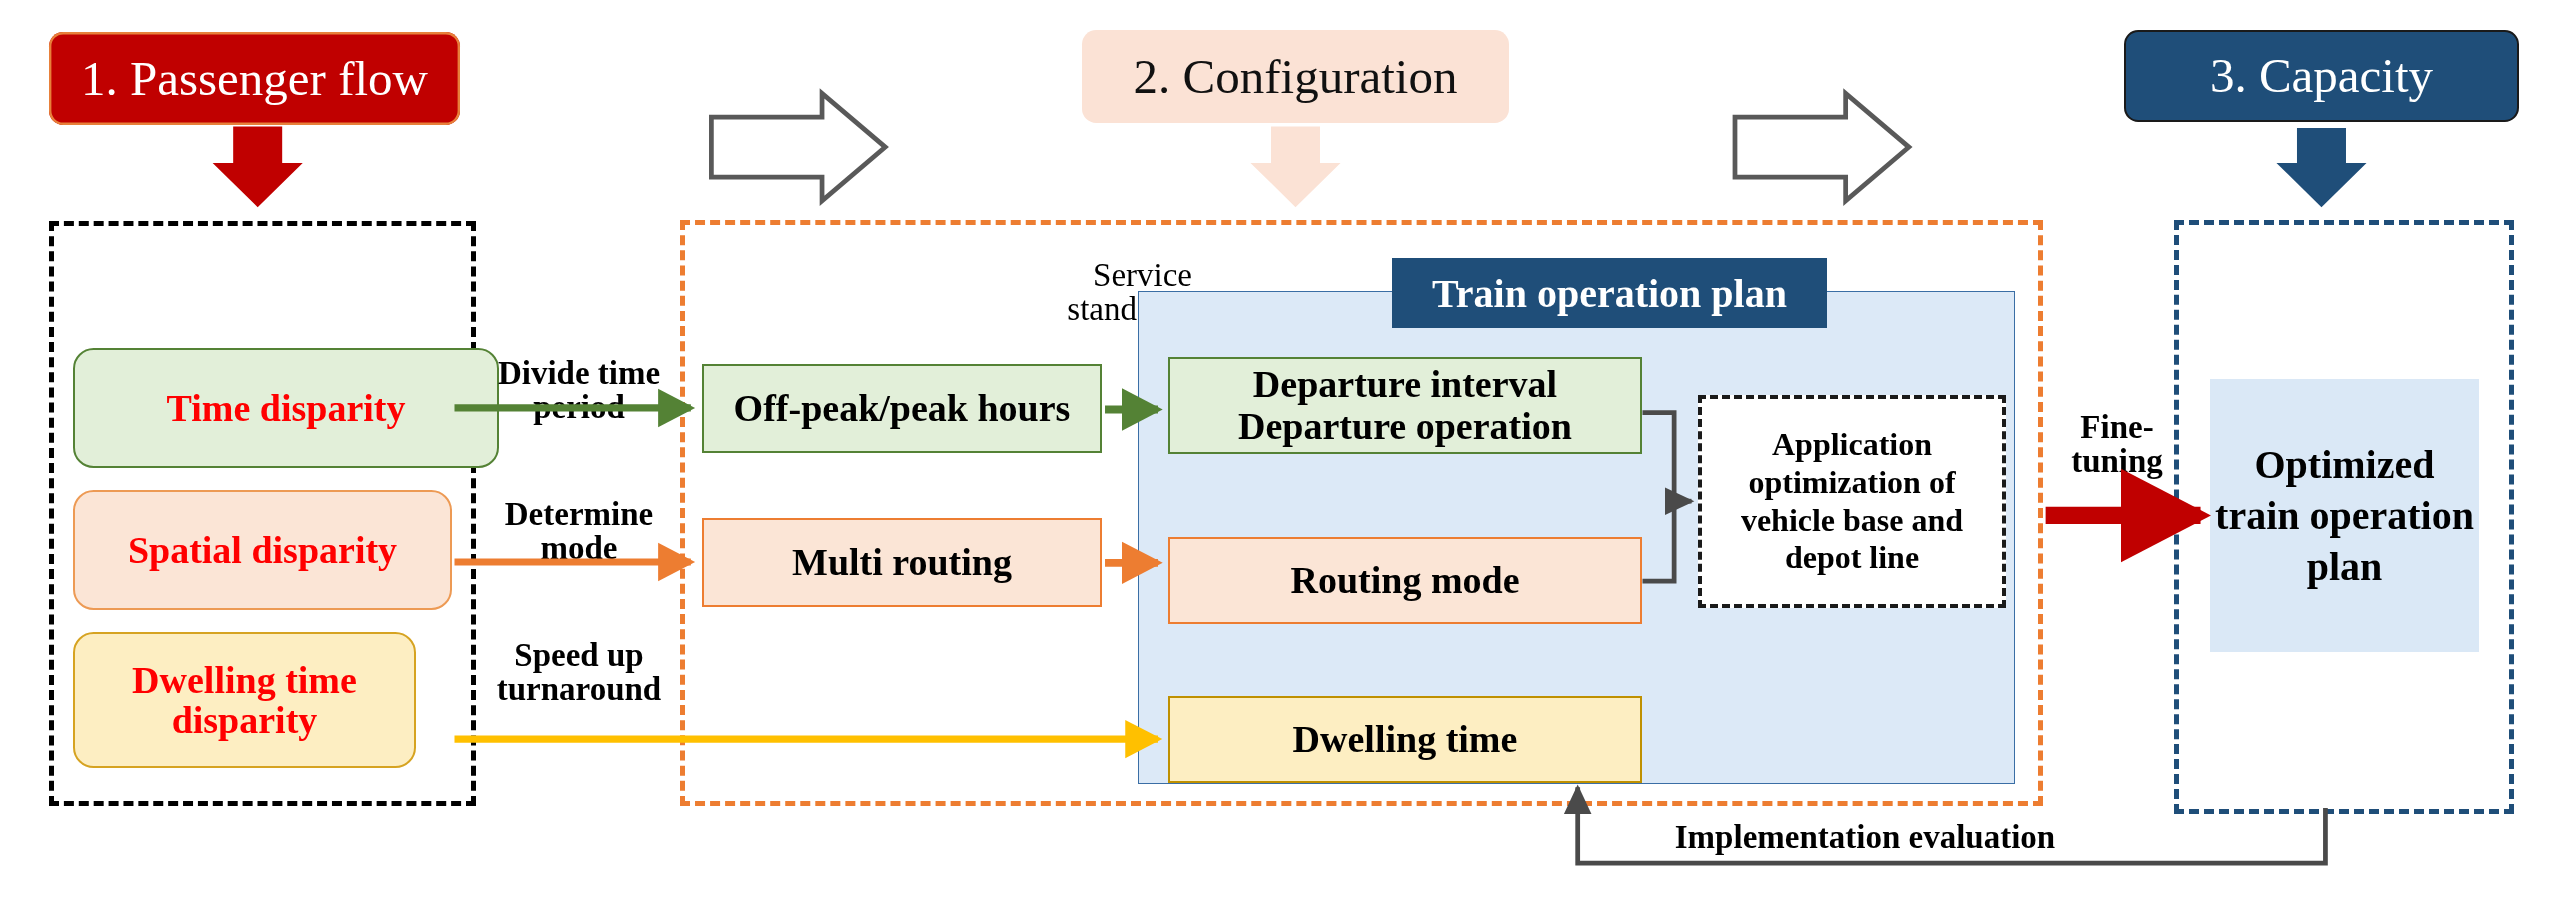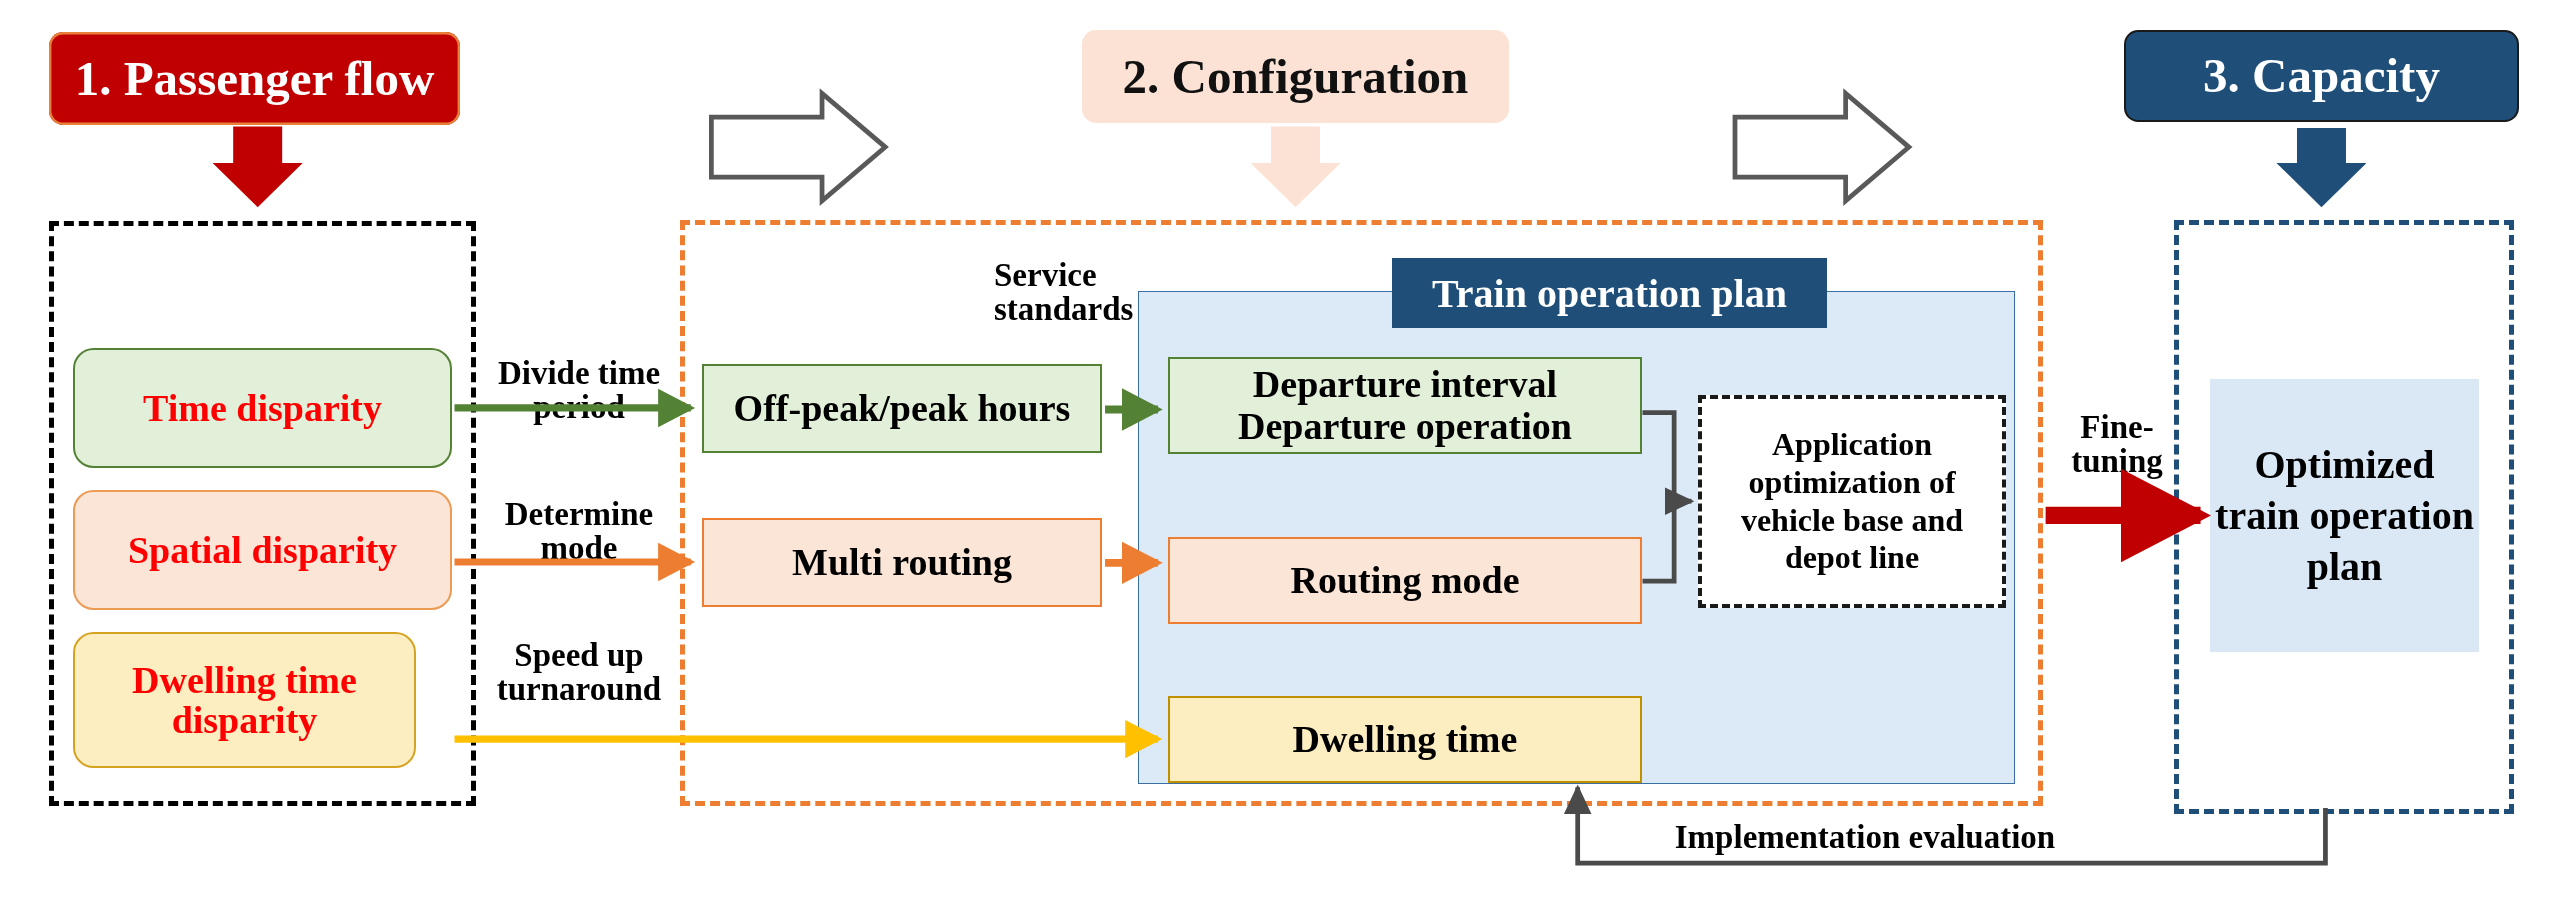--- a/index.html
+++ b/index.html
@@ -3,58 +3,58 @@
 <meta charset="utf-8">
 <style>
   html,body{margin:0;padding:0;background:#ffffff;}
   body{width:2576px;height:902px;font-family:"Liberation Serif",serif;overflow:hidden;}
   #stage{position:relative;width:2576px;height:902px;background:#fff;}
 
   .abs{position:absolute;box-sizing:border-box;}
 
   
   .pill{display:flex;align-items:center;justify-content:center;text-align:center;
-        border-radius:14.2px;font-weight:bold;line-height:1.05;}
+        border-radius:14.2px;font-weight:normal;line-height:1.05;}
   #hdr-passenger{left:49px;top:32px;width:411px;height:93px;background:#c00000;
         color:#ffffff;font-size:49px;box-shadow:0 0 0 2.4px #e8803a inset;}
   #hdr-config{left:1082px;top:30px;width:427px;height:93px;background:#fbe2d5;
         color:#111111;font-size:49px;}
   #hdr-capacity{left:2124px;top:30px;width:395px;height:92px;background:#1f4e79;
         color:#ffffff;font-size:49px;border:2.4px solid #1a1a1a;}
 
   
   #region-passenger{left:49px;top:221px;width:427px;height:585px;
         border:5.5px dashed #000000;}
   #region-config{left:680px;top:220px;width:1363px;height:586px;
         border:5.5px dashed #ED7D31;}
   #region-capacity{left:2174px;top:220px;width:340px;height:594px;
         border:5.5px dashed #1F4E79;}
 
   
   .card{display:flex;align-items:center;justify-content:center;text-align:center;
         border-radius:20.6px;font-weight:bold;color:#FF0000;font-size:38px;line-height:1.06;}
-  #card-time{left:73px;top:348px;width:379px;height:120px;background:#e2efd9;border:2.4px solid #548235;}
+  #card-time{left:73px;top:348px;width:426px;height:120px;background:#e2efd9;border:2.4px solid #548235;}
   #card-spatial{left:73px;top:490px;width:379px;height:120px;background:#fbe5d6;border:2.4px solid #ED9A54;}
   #card-dwell{left:73px;top:632px;width:343px;height:136px;background:#fdeec2;border:2.4px solid #D6A321;}
 
   #operation-time{left:49px;top:816px;width:443px;font-size:33px;font-weight:bold;color:#000;}
 
   
   .steplabel{text-align:center;font-size:33px;font-weight:bold;color:#000;line-height:1.02;}
   #lbl-divide{left:484px;top:357px;width:190px;}
   #lbl-determine{left:484px;top:498px;width:190px;}
   #lbl-speedup{left:484px;top:639px;width:190px;}
 
   
   .mbox{display:flex;align-items:center;justify-content:center;text-align:center;
         font-weight:bold;color:#000;line-height:1.08;}
   #box-offpeak{left:702px;top:364px;width:400px;height:89px;background:#e2efd9;border:2.4px solid #548235;font-size:38px;}
   #box-multirouting{left:702px;top:518px;width:400px;height:89px;background:#fbe5d6;border:2.4px solid #ED7D31;font-size:38px;}
 
-  #lbl-service{left:994px;top:259px;width:198px;text-align:left;font-size:33px;font-weight:bold;color:#000;line-height:1.02;}
+  #lbl-service{left:994px;top:259px;width:198px;text-align:right;font-size:33px;font-weight:normal;color:#000;line-height:1.02;}
 
   
   #panel-top{left:1138px;top:291px;width:877px;height:493px;background:#dce9f7;border:1.6px solid #3a6ea5;}
   #panel-title{left:1392px;top:258px;width:435px;height:70px;background:#1f4e79;color:#fff;
         display:flex;align-items:center;justify-content:center;font-size:40px;font-weight:bold;}
 
   #box-departure{left:1168px;top:357px;width:474px;height:97px;background:#e2efd9;border:2.4px solid #548235;font-size:38px;flex-direction:column;}
   #box-routing{left:1168px;top:537px;width:474px;height:87px;background:#fbe5d6;border:2.4px solid #ED7D31;font-size:38px;}
   #box-dwelling{left:1168px;top:696px;width:474px;height:87px;background:#fdeec2;border:2.4px solid #BF9000;font-size:38px;}
 

